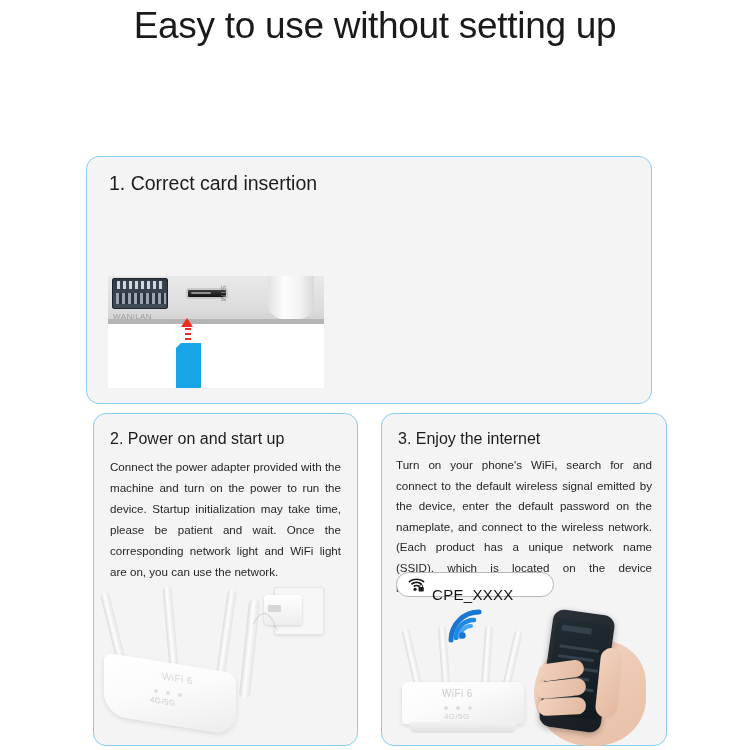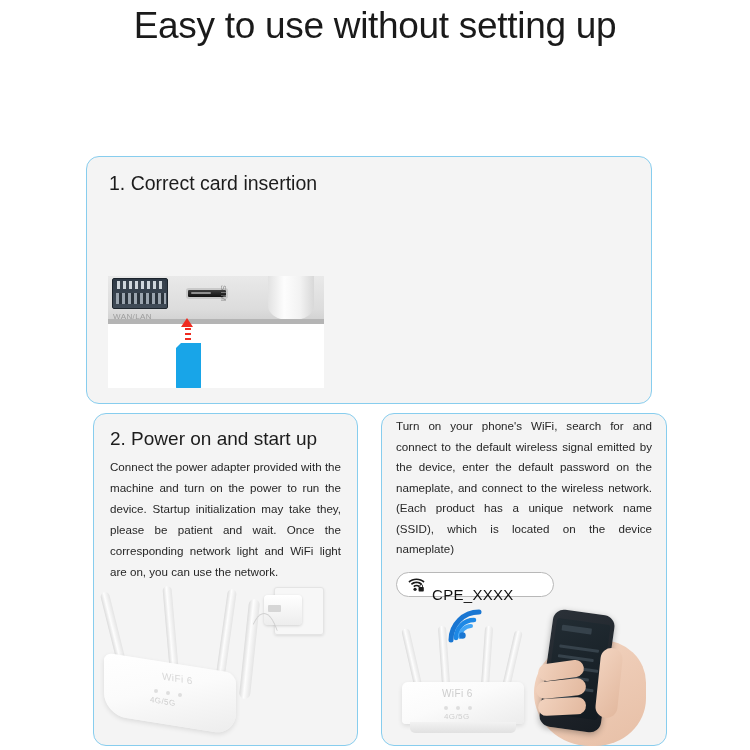--- a/index.html
+++ b/index.html
@@ -49,21 +49,21 @@
   #card-2 { left: 93px;  top: 413px; width: 265px; height: 333px; }
   #card-3 { left: 381px; top: 413px; width: 286px; height: 333px; }
 
   .card-title {
     font-size: 19.5px;
     line-height: 24px;
     color: #1c1c1c;
     font-weight: 400;
   }
   #card-1 .card-title { padding: 14px 0 0 22px; }
-  #card-2 .card-title, #card-3 .card-title { padding: 13px 0 2px 16px; font-size: 19px; }
+  #card-2 .card-title, #card-3 .card-title { padding: 13px 0 2px 16px; font-size: 16px; }
 
   .card-body {
     font-size: 11.6px;
     line-height: 19.5px;
     color: #262626;
   }
   #card-1 .card-body { padding: 6px 22px 0 22px; }
   #card-2 .card-body { padding: 3px 16px 0 16px; text-align: justify; line-height: 21px; }
   #card-3 .card-body { padding: 2px 14px 0 14px; text-align: justify; line-height: 20.5px; }
 
@@ -227,21 +227,21 @@
       <div class="p1-simtext">SIM</div>
       <div class="p1-cylinder"></div>
     </div>
     <div class="p1-arrow"></div>
     <div class="p1-dash"></div>
     <div class="p1-sim"></div>
   </div>
 
   <div class="card" id="card-2">
     <div class="card-title">2. Power on and start up</div>
-    <div class="card-body">Connect the power adapter provided with the machine and turn on the power to run the device. Startup initialization may take they, please be patient and wait. Once the corresponding network light and WiFi light are on, you can use the network.</div>
+    <div class="card-body">Connect the power adapter provided with the machine and turn on the power to run the device. Startup initialization may take time, please be patient and wait. Once the corresponding network light and WiFi light are on, you can use the network.</div>
   </div>
 
   <div class="pic2">
     <div class="ant" style="left:14px;top:6px;width:9px;height:86px;transform:rotate(-14deg);"></div>
     <div class="ant" style="left:70px;top:1px;width:9px;height:84px;transform:rotate(-5deg);"></div>
     <div class="ant" style="left:126px;top:4px;width:9px;height:86px;transform:rotate(8deg);"></div>
     <div class="ant" style="left:148px;top:14px;width:11px;height:100px;transform:rotate(6deg);"></div>
 
     <div class="rbody" style="left:8px;top:78px;width:132px;height:62px;transform:skewY(9deg);"></div>
     <div class="rlabel" style="left:66px;top:88px;transform:skewY(9deg);font-size:10px;color:#d8d8d8;">WiFi 6</div>
@@ -250,20 +250,21 @@
     <div class="rled" style="left:82px;top:108px;"></div>
     <div class="rlabel" style="left:54px;top:112px;transform:skewY(9deg);">4G/5G</div>
 
     <div class="socket" style="left:178px;top:2px;width:50px;height:48px;"></div>
     <div class="adapter" style="left:168px;top:10px;width:38px;height:30px;"></div>
     <div style="position:absolute;left:172px;top:20px;width:13px;height:7px;background:#d6d6d6;border-radius:1px;"></div>
     <div class="cable" style="left:146px;top:28px;width:44px;height:82px;"></div>
   </div>
 
   <div class="card" id="card-3">
+    <div class="card-title">3. Enjoy the internet</div>
     <div class="card-body">Turn on your phone's WiFi, search for and connect to the default wireless signal emitted by the device, enter the default password on the nameplate, and connect to the wireless network. (Each product has a unique network name (SSID), which is located on the device nameplate)</div>
   </div>
 
   <div class="ssid-badge">
     <svg class="wifi-lock-icon" viewBox="0 0 20 17">
       <path d="M10 3.2c3.2 0 6.1 1.2 8.2 3.1l1.3-1.5C17.1 2.6 13.7 1.3 10 1.3S2.9 2.6.5 4.8l1.3 1.5C3.9 4.4 6.8 3.2 10 3.2z" fill="#1a1a1a"></path>
       <path d="M10 7c2 0 3.9.8 5.3 2l1.3-1.5C14.9 5.9 12.6 5 10 5S5.1 5.9 3.4 7.5L4.7 9C6.1 7.8 8 7 10 7z" fill="#1a1a1a"></path>
       <path d="M10 10.6c1 0 1.9.4 2.6 1l1.2-1.4C12.8 9.2 11.5 8.7 10 8.7s-2.8.5-3.8 1.5l1.2 1.4c.7-.6 1.6-1 2.6-1z" fill="#1a1a1a"></path>
       <circle cx="8.3" cy="14.1" r="1.9" fill="#1a1a1a"></circle>
       <rect x="12.4" y="11.4" width="6.2" height="5.2" rx="1" fill="#1a1a1a"></rect>

